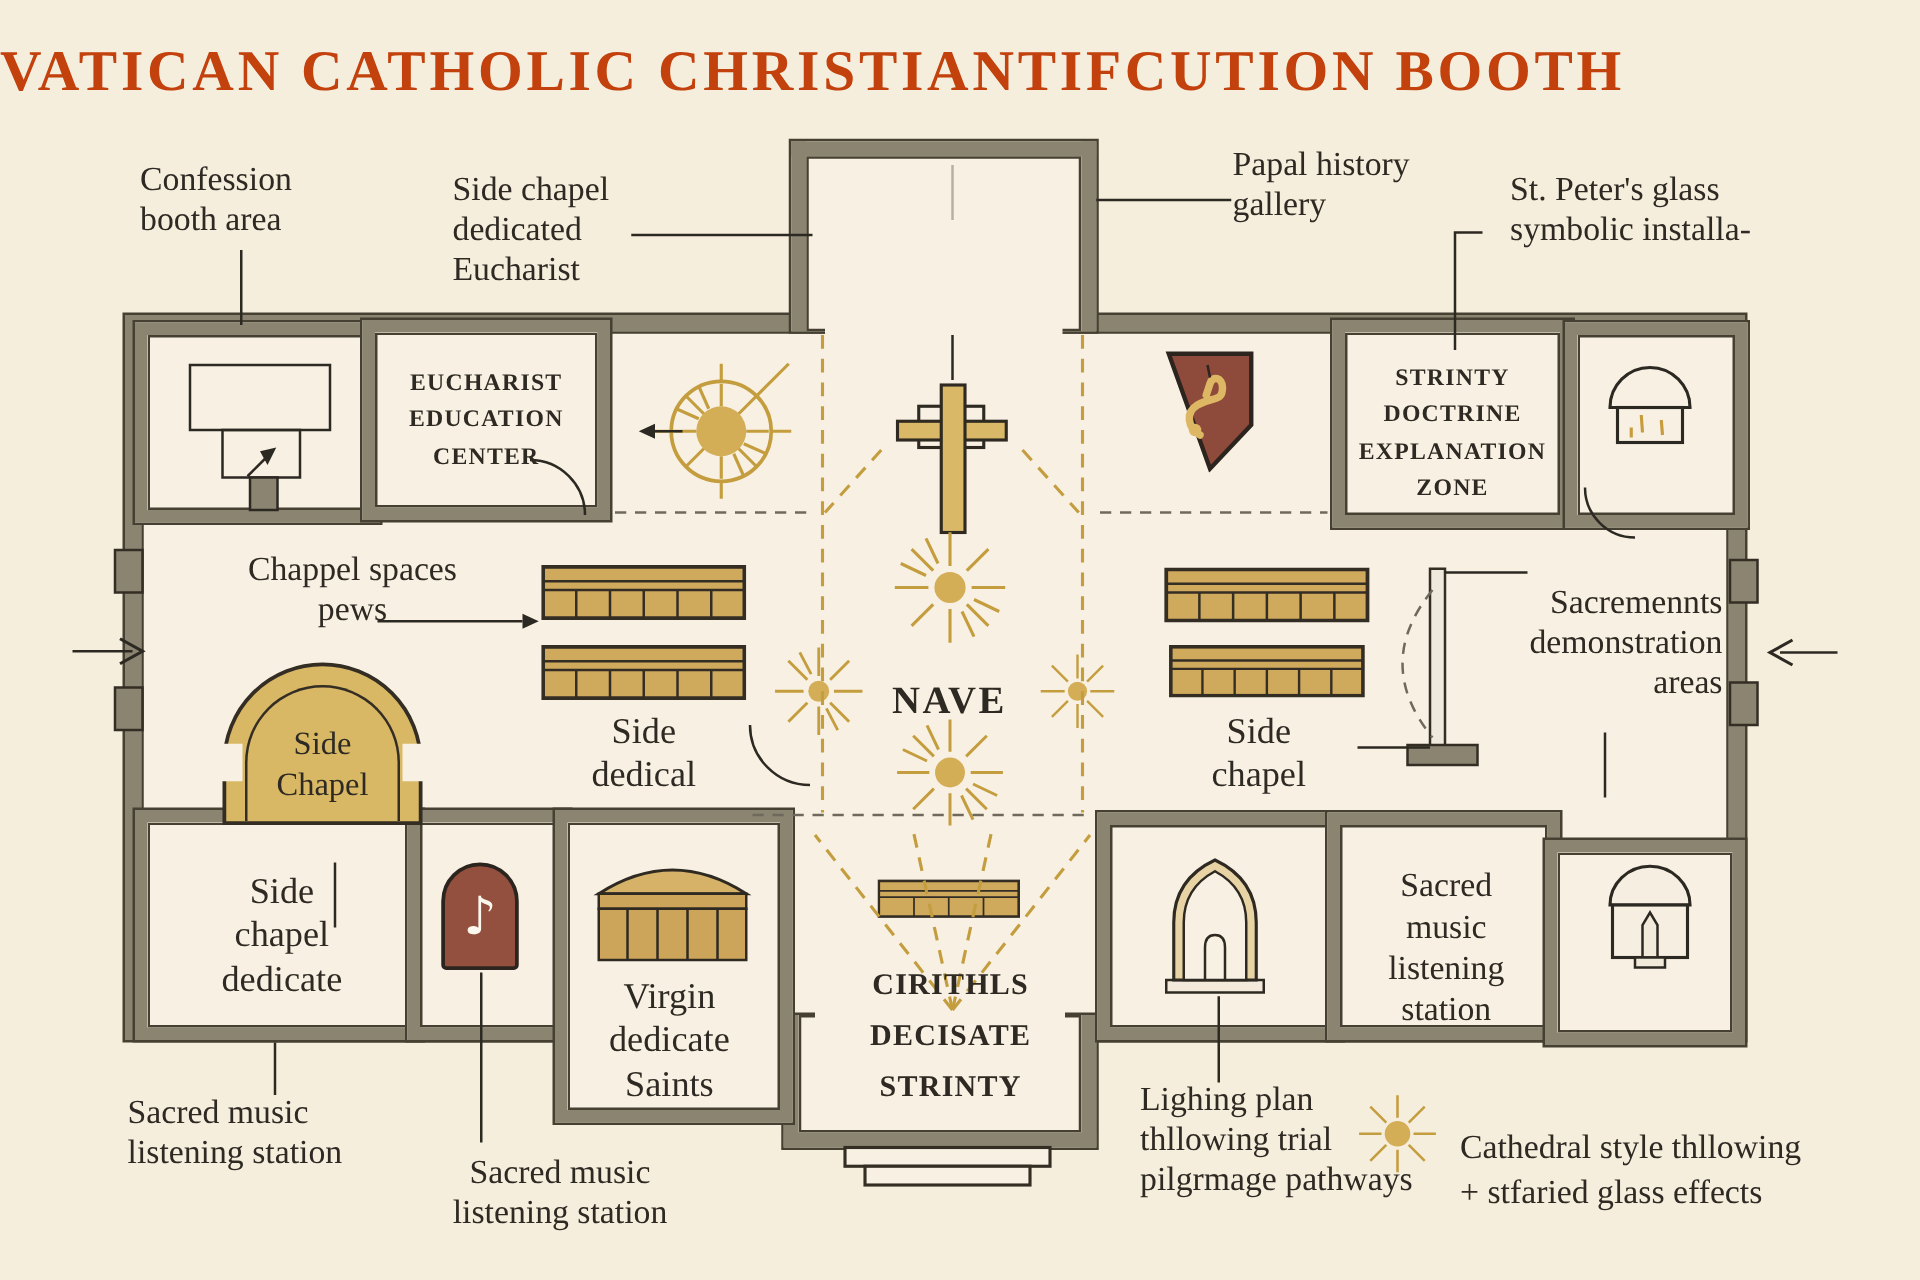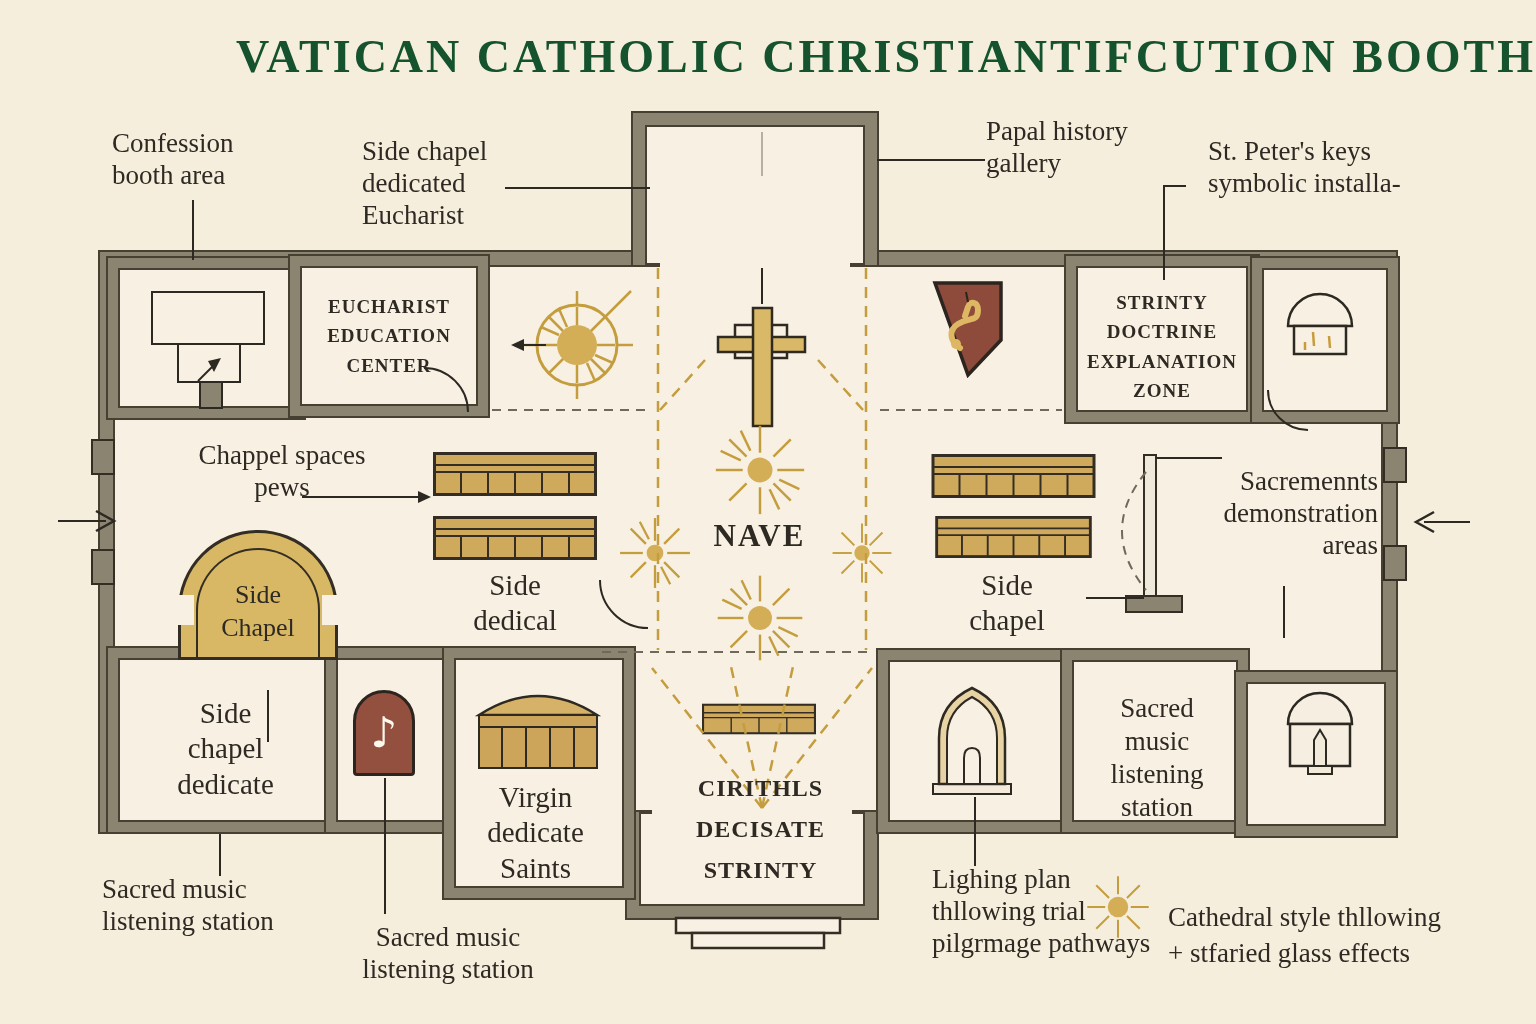--- a/index.html
+++ b/index.html
@@ -6,21 +6,21 @@
   body{font-family:"Liberation Serif","DejaVu Serif",serif;color:#2e2a23;}
   #stage{position:relative;width:1536px;height:1024px;background:#f6eedd;overflow:hidden;}
   .abs{position:absolute;}
   .wallbox{position:absolute;box-sizing:border-box;border:12px solid #8a8471;background:#f8f1e3;
            box-shadow:0 0 0 2px #454032, inset 0 0 0 2px #454032;z-index:2;}
   .patch{position:absolute;background:#f8f1e3;z-index:3;}
   .txt{position:absolute;white-space:pre-line;z-index:6;}
   .cal{font-size:27px;line-height:1.18;}
   .rl{font-size:19px;font-weight:600;letter-spacing:1px;line-height:1.55;text-align:center;}
   .bl{font-size:29px;line-height:1.22;text-align:center;}
-  .title{font-size:46px;font-weight:600;letter-spacing:3px;text-align:right;color:#14532d;}
+  .title{font-size:46px;font-weight:600;letter-spacing:3px;text-align:left;color:#c2410c;}
   .nave{font-size:31px;font-weight:700;letter-spacing:2px;text-align:center;}
   .caps3{font-size:24px;font-weight:600;letter-spacing:1px;line-height:1.7;text-align:center;}
   .legend-t{font-size:27px;font-weight:600;letter-spacing:1px;}
   .legend-d{font-size:27px;line-height:1.32;}
   .icon{position:absolute;z-index:4;}
   .apse{position:absolute;z-index:4;box-sizing:border-box;background:#d9b865;border:3px solid #332d24;
         border-radius:86px 86px 0 0;}
   .apse-inner{position:absolute;left:15px;right:15px;top:15px;bottom:0;border:2.5px solid #332d24;border-bottom:none;
         border-radius:70px 70px 0 0;}
   .apse-gap{position:absolute;background:#f8f1e3;width:17px;height:30px;z-index:1;}
@@ -352,43 +352,43 @@
 
   <div class="txt title" style="left:0;top:30px;width:1536px;">VATICAN CATHOLIC CHRISTIANTIFCUTION BOOTH</div>
 
   <div class="txt cal" style="left:112px;top:128px;width:220px;">Confession
 booth area</div>
   <div class="txt cal" style="left:362px;top:136px;width:180px;">Side chapel
 dedicated
 Eucharist</div>
   <div class="txt cal" style="left:986px;top:116px;width:210px;">Papal history
 gallery</div>
-  <div class="txt cal" style="left:1208px;top:136px;width:240px;">St. Peter's keys
+  <div class="txt cal" style="left:1208px;top:136px;width:240px;">St. Peter's glass
 symbolic installa-</div>
   <div class="txt cal" style="left:172px;top:440px;width:220px;text-align:center;">Chappel spaces
 pews</div>
   <div class="txt cal" style="left:1178px;top:466px;width:200px;text-align:right;">Sacremennts
 demonstration
 areas</div>
   <div class="txt cal" style="left:102px;top:874px;width:240px;">Sacred music
 listening station</div>
   <div class="txt cal" style="left:328px;top:922px;width:240px;text-align:center;">Sacred music
 listening station</div>
-  <div class="txt cal" style="left:912px;top:864px;width:280px;margin-left:20px;">Lighing plan
+  <div class="txt cal" style="left:912px;top:864px;width:280px;">Lighing plan
 thllowing trial
 pilgrmage pathways</div>
 
   <div class="txt rl" style="left:298px;top:292px;width:182px;">EUCHARIST
 EDUCATION
 CENTER</div>
   <div class="txt rl" style="left:1072px;top:288px;width:180px;">STRINTY
 DOCTRINE
 EXPLANATION
 ZONE</div>
-  <div class="txt nave" style="left:697px;top:518px;width:125px;">NAVE</div>
+  <div class="txt nave" style="left:697px;top:542px;width:125px;">NAVE</div>
   <div class="txt bl" style="left:440px;top:568px;width:150px;">Side
 dedical</div>
   <div class="txt bl" style="left:932px;top:568px;width:150px;">Side
 chapel</div>
   <div class="txt bl" style="left:148px;top:696px;width:155px;">Side
 chapel
 dedicate</div>
   <div class="txt bl" style="left:453px;top:780px;width:165px;">Virgin
 dedicate
 Saints</div>

